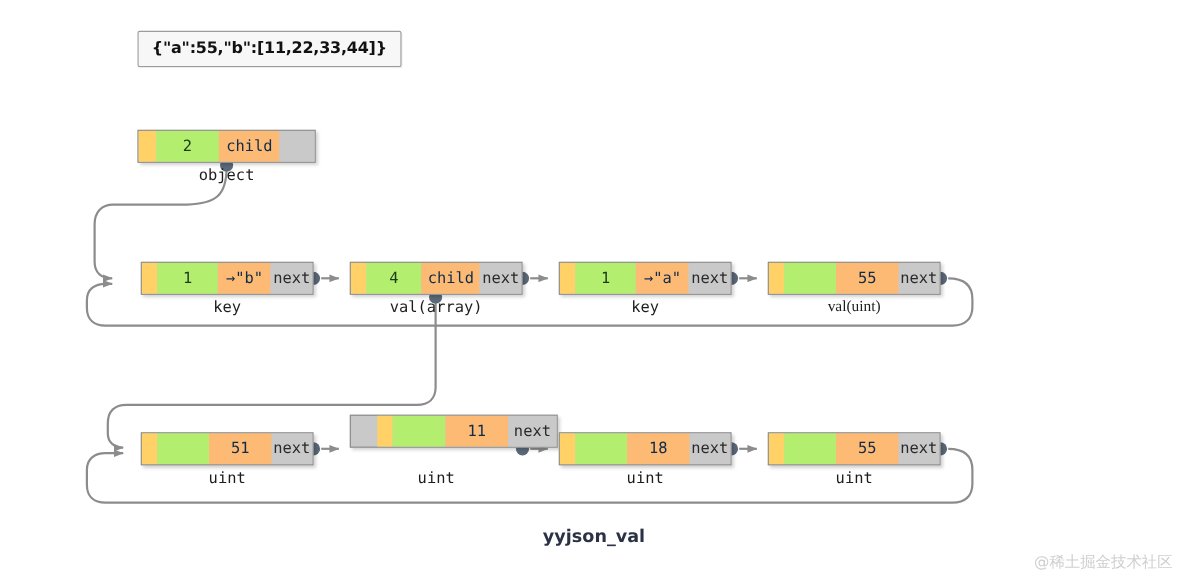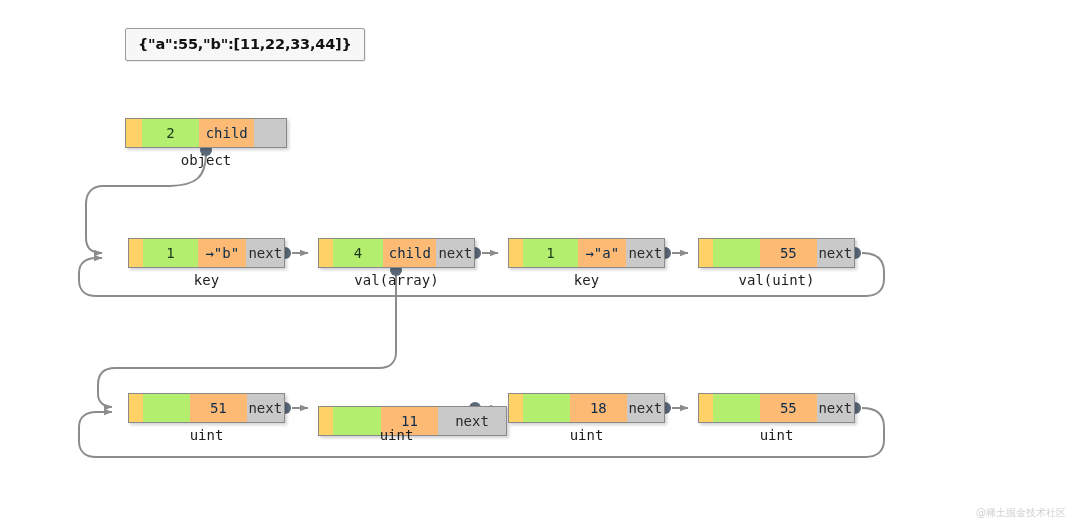--- a/index.html
+++ b/index.html
@@ -85,21 +85,21 @@
     font-weight: bold;
     font-size: 16px;
     color: #2b3245;
     white-space: nowrap;
   }
   .watermark {
     position: absolute;
     right: 14px;
     bottom: 8px;
     font-family: "DejaVu Sans", sans-serif;
-    font-size: 10px;
+    font-size: 14px;
     color: #cfcfcf;
     white-space: nowrap;
   }
 </style>
 </head>
 <body>
 
 <div id="canvas">
 
   <svg id="wires" viewBox="0 0 1080 528" xmlns="http://www.w3.org/2000/svg">
@@ -170,29 +170,29 @@
         <div class="cell cyan" style="width: 49px;">→"a"</div>
         <div class="cell gray" style="width: 38px; flex: 1 1 auto;">next</div>
       </div>
       <div class="node-label" style="left: 508px; top: 272px; width: 157px;">key</div>
       <div class="node" style="left: 698px; top: 238px; width: 157px;">
         <div class="cell tag" style="width: 14px;"></div>
         <div class="cell green" style="width: 48px;"></div>
         <div class="cell cyan" style="width: 57px;">55</div>
         <div class="cell gray" style="width: 38px; flex: 1 1 auto;">next</div>
       </div>
-      <div class="node-label" style="left: 698px; top: 272px; width: 157px;">val(uint)</div>
+      <div class="node-label" style="left: 698px; top: 272px; width: 157px; font-family: Liberation Serif, serif;">val(uint)</div>
       <div class="node" style="left: 128px; top: 393px; width: 157px;">
         <div class="cell tag" style="width: 14px;"></div>
         <div class="cell green" style="width: 48px;"></div>
         <div class="cell cyan" style="width: 57px;">51</div>
         <div class="cell gray" style="width: 38px; flex: 1 1 auto;">next</div>
       </div>
       <div class="node-label" style="left: 128px; top: 427px; width: 157px;">uint</div>
-      <div class="node" style="left: 318px; top: 406px; width: 189px;">
+      <div class="node" style="left: 318px; top: 377px; width: 189px; padding-left: 24px;">
         <div class="cell tag" style="width: 14px;"></div>
         <div class="cell green" style="width: 48px;"></div>
         <div class="cell cyan" style="width: 57px;">11</div>
         <div class="cell gray" style="width: 38px; flex: 1 1 auto;">next</div>
       </div>
       <div class="node-label" style="left: 318px; top: 427px; width: 157px;">uint</div>
       <div class="node" style="left: 508px; top: 393px; width: 157px;">
         <div class="cell tag" style="width: 14px;"></div>
         <div class="cell green" style="width: 48px;"></div>
         <div class="cell cyan" style="width: 57px;">18</div>
@@ -201,15 +201,16 @@
       <div class="node-label" style="left: 508px; top: 427px; width: 157px;">uint</div>
       <div class="node" style="left: 698px; top: 393px; width: 157px;">
         <div class="cell tag" style="width: 14px;"></div>
         <div class="cell green" style="width: 48px;"></div>
         <div class="cell cyan" style="width: 57px;">55</div>
         <div class="cell gray" style="width: 38px; flex: 1 1 auto;">next</div>
       </div>
       <div class="node-label" style="left: 698px; top: 427px; width: 157px;">uint</div>
     </div>
 
+  <div class="diagram-title" style="left:0;right:0;top:478px;text-align:center;">yyjson_val</div>
 
   <div class="watermark">@稀土掘金技术社区</div>
 </div>
 
 </body></html>

